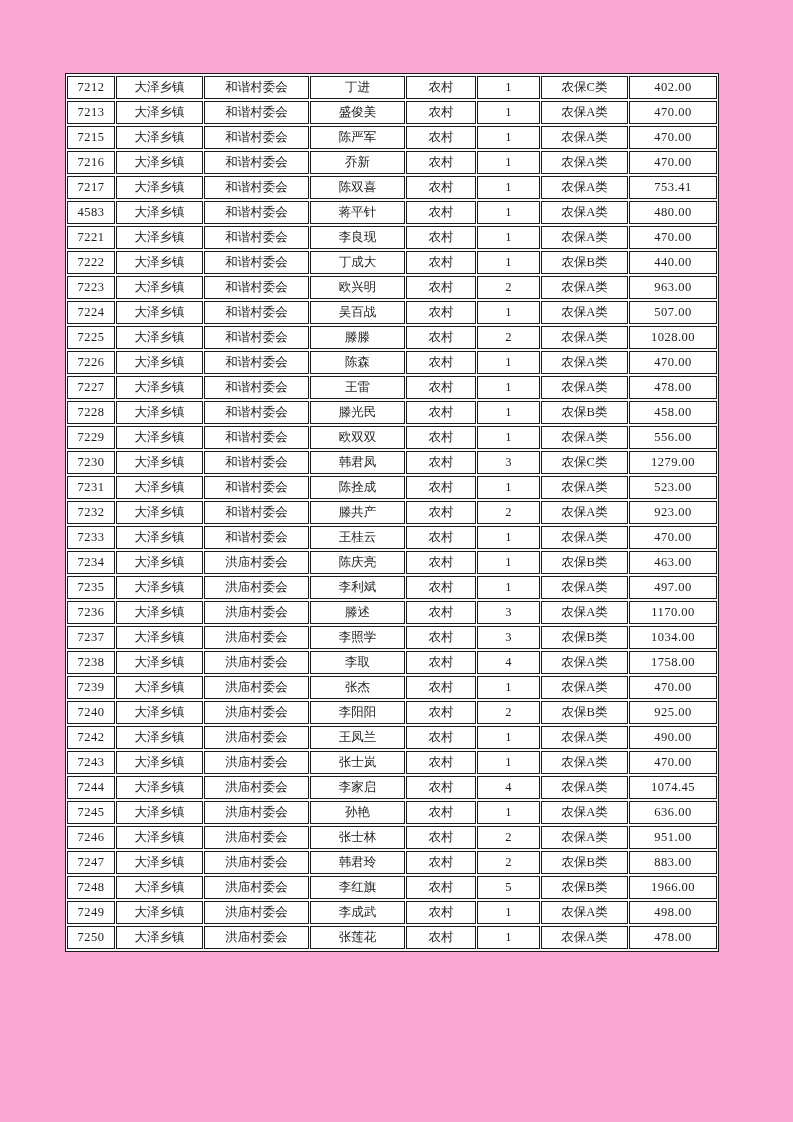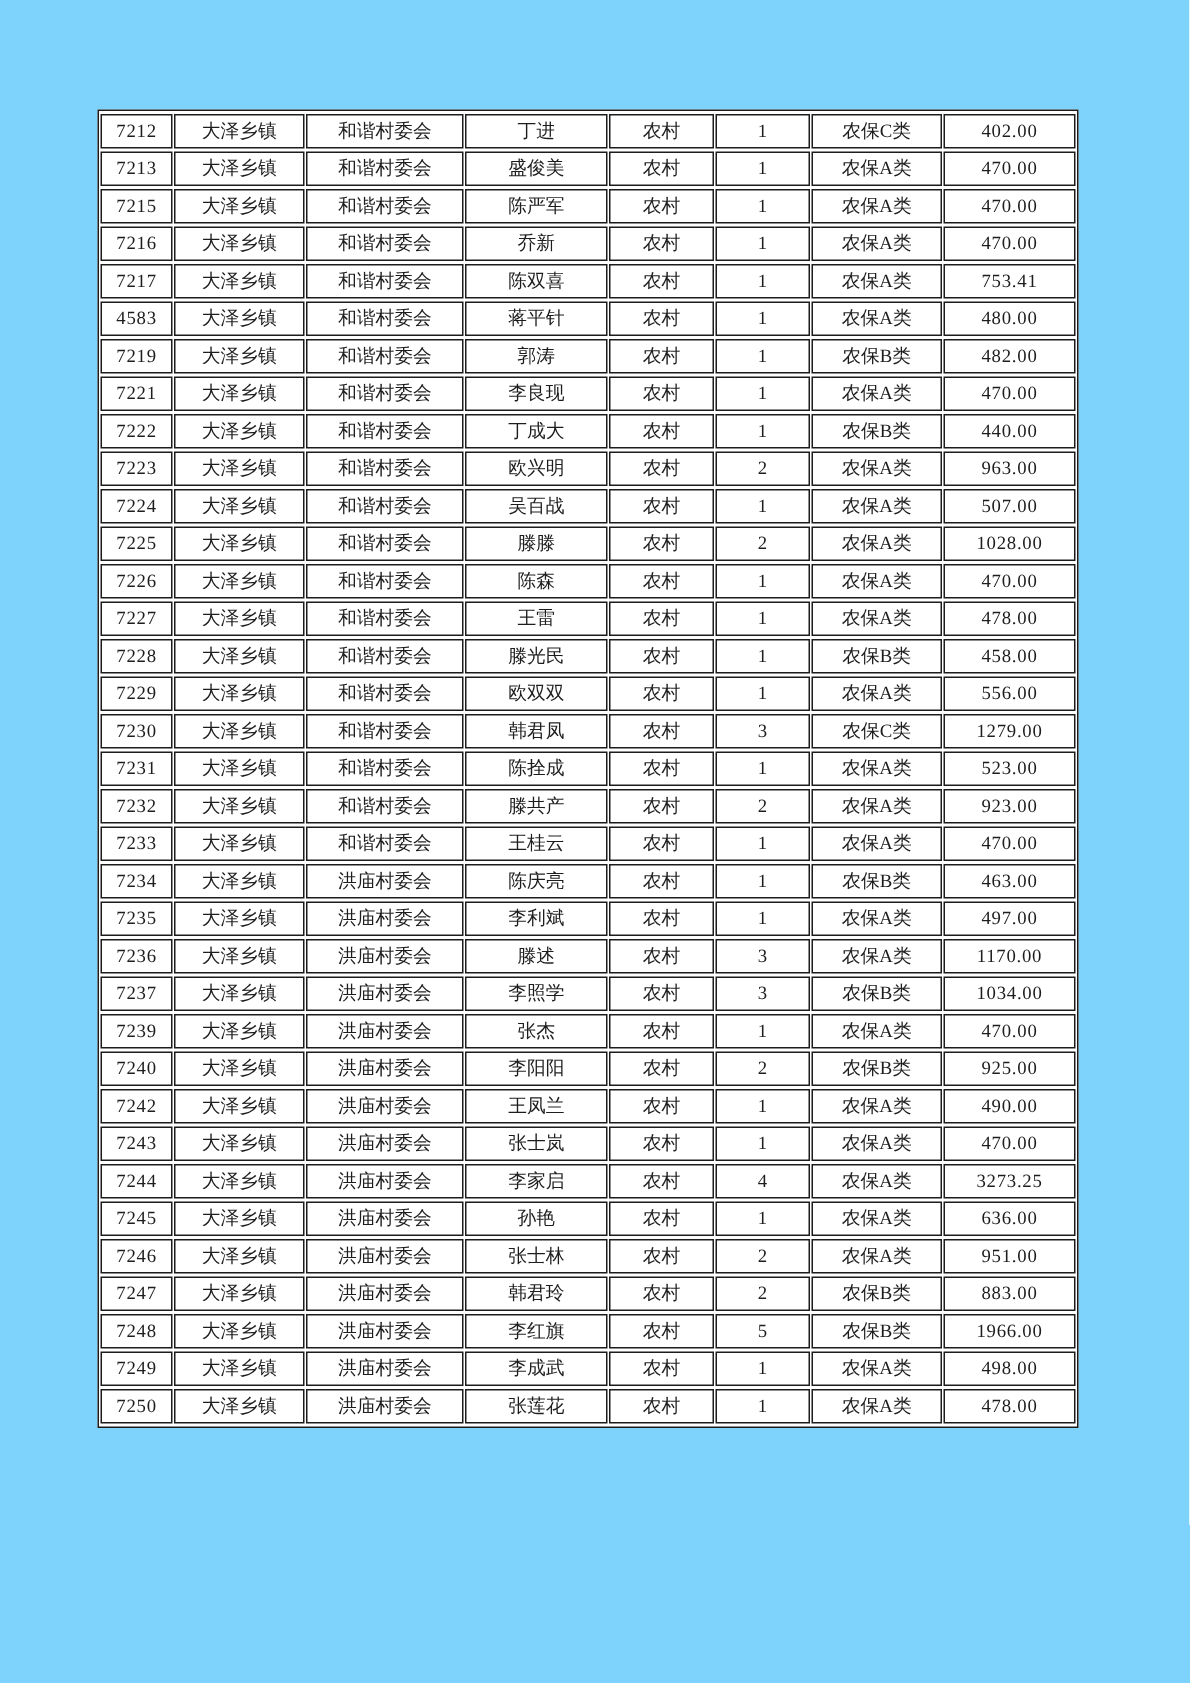--- a/index.html
+++ b/index.html
@@ -4,21 +4,21 @@
 <style>
   html, body {
     margin: 0;
     padding: 0;
     background: #ffffff;
   }
   .page {
     position: relative;
     width: 793px;
     height: 1122px;
-    background: #7dd3fc;
+    background: #f9a8d4;
     overflow: hidden;
     font-family: "Liberation Serif", "DejaVu Serif", serif;
   }
   table.roster {
     position: absolute;
     left: 65px;
     top: 73px;
     width: 643px;
     table-layout: fixed;
     border-collapse: separate;
@@ -112,30 +112,20 @@
           <td class="num">4583</td>
           <td>大泽乡镇</td>
           <td>和谐村委会</td>
           <td>蒋平针</td>
           <td>农村</td>
           <td class="num">1</td>
           <td>农保A类</td>
           <td class="num">480.00</td>
         </tr>
         <tr>
-          <td class="num">7219</td>
-          <td>大泽乡镇</td>
-          <td>和谐村委会</td>
-          <td>郭涛</td>
-          <td>农村</td>
-          <td class="num">1</td>
-          <td>农保B类</td>
-          <td class="num">482.00</td>
-        </tr>
-        <tr>
           <td class="num">7221</td>
           <td>大泽乡镇</td>
           <td>和谐村委会</td>
           <td>李良现</td>
           <td>农村</td>
           <td class="num">1</td>
           <td>农保A类</td>
           <td class="num">470.00</td>
         </tr>
         <tr>
@@ -292,20 +282,30 @@
           <td class="num">7237</td>
           <td>大泽乡镇</td>
           <td>洪庙村委会</td>
           <td>李照学</td>
           <td>农村</td>
           <td class="num">3</td>
           <td>农保B类</td>
           <td class="num">1034.00</td>
         </tr>
         <tr>
+          <td class="num">7238</td>
+          <td>大泽乡镇</td>
+          <td>洪庙村委会</td>
+          <td>李取</td>
+          <td>农村</td>
+          <td class="num">4</td>
+          <td>农保A类</td>
+          <td class="num">1758.00</td>
+        </tr>
+        <tr>
           <td class="num">7239</td>
           <td>大泽乡镇</td>
           <td>洪庙村委会</td>
           <td>张杰</td>
           <td>农村</td>
           <td class="num">1</td>
           <td>农保A类</td>
           <td class="num">470.00</td>
         </tr>
         <tr>
@@ -339,21 +339,21 @@
           <td class="num">470.00</td>
         </tr>
         <tr>
           <td class="num">7244</td>
           <td>大泽乡镇</td>
           <td>洪庙村委会</td>
           <td>李家启</td>
           <td>农村</td>
           <td class="num">4</td>
           <td>农保A类</td>
-          <td class="num">3273.25</td>
+          <td class="num">1074.45</td>
         </tr>
         <tr>
           <td class="num">7245</td>
           <td>大泽乡镇</td>
           <td>洪庙村委会</td>
           <td>孙艳</td>
           <td>农村</td>
           <td class="num">1</td>
           <td>农保A类</td>
           <td class="num">636.00</td>

